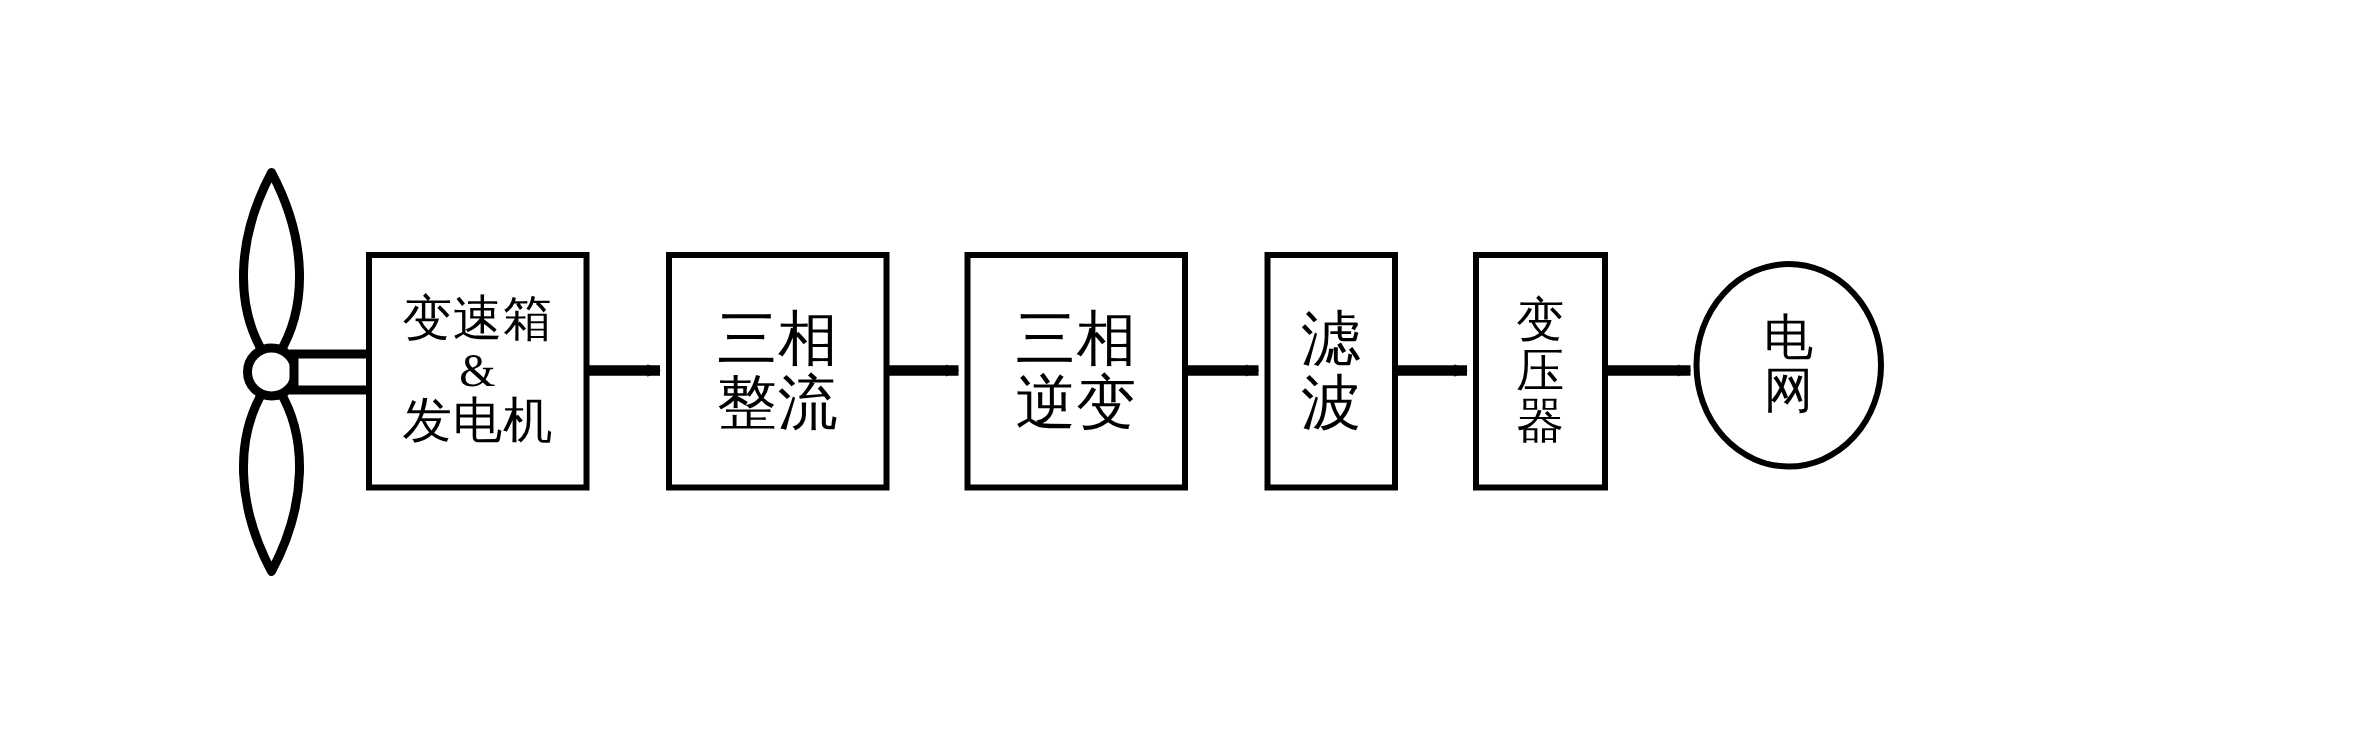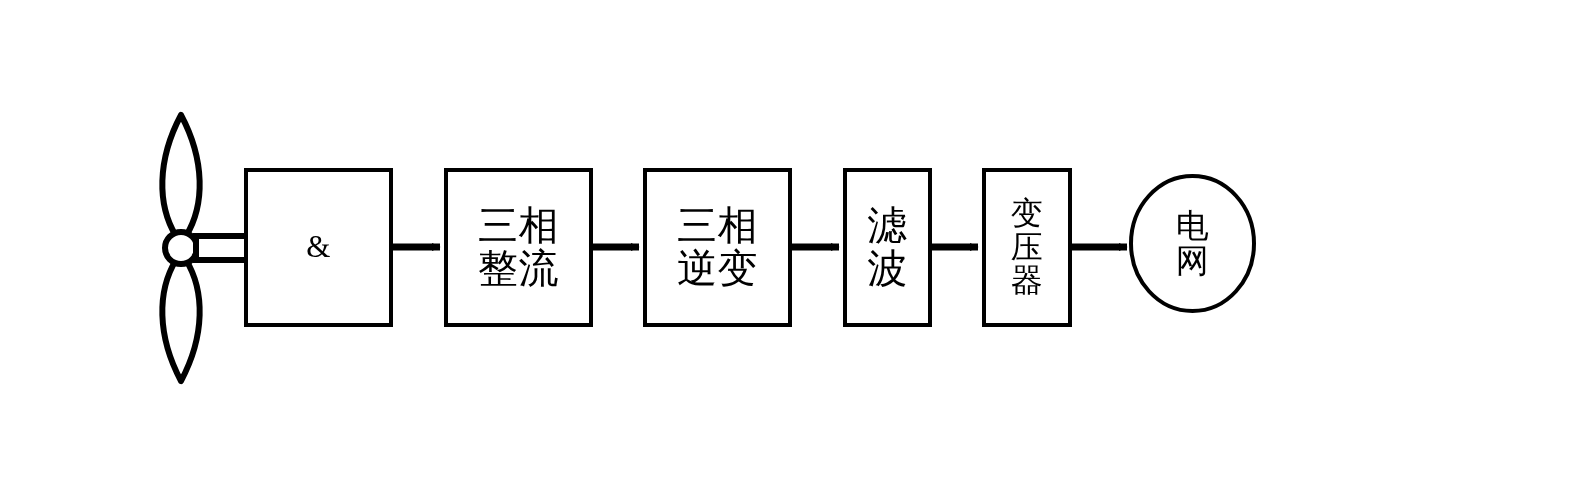--- a/index.html
+++ b/index.html
@@ -94,21 +94,23 @@
 
     <line x1="790" y1="247" x2="839" y2="247" stroke="#000000" stroke-width="7" marker-end="url(#arrowhead)"></line>
 
     <line x1="930" y1="247" x2="978" y2="247" stroke="#000000" stroke-width="7" marker-end="url(#arrowhead)"></line>
 
     <line x1="1070" y1="247" x2="1127" y2="247" stroke="#000000" stroke-width="7" marker-end="url(#arrowhead)"></line>
 
   </svg>
 
   <div class="node-label fs-33" style="left:246px; top:170px; width:145px; height:155px;">
+    <span class="ln">变速箱</span>
     <span class="ln amp">&amp;</span>
+    <span class="ln">发电机</span>
   </div>
 
   <div class="node-label fs-34" style="left:446px; top:170px; width:145px; height:155px;">
     <span class="ln">三相</span>
     <span class="ln">整流</span>
   </div>
 
   <div class="node-label fs-34" style="left:645px; top:170px; width:145px; height:155px;">
     <span class="ln">三相</span>
     <span class="ln">逆变</span>

